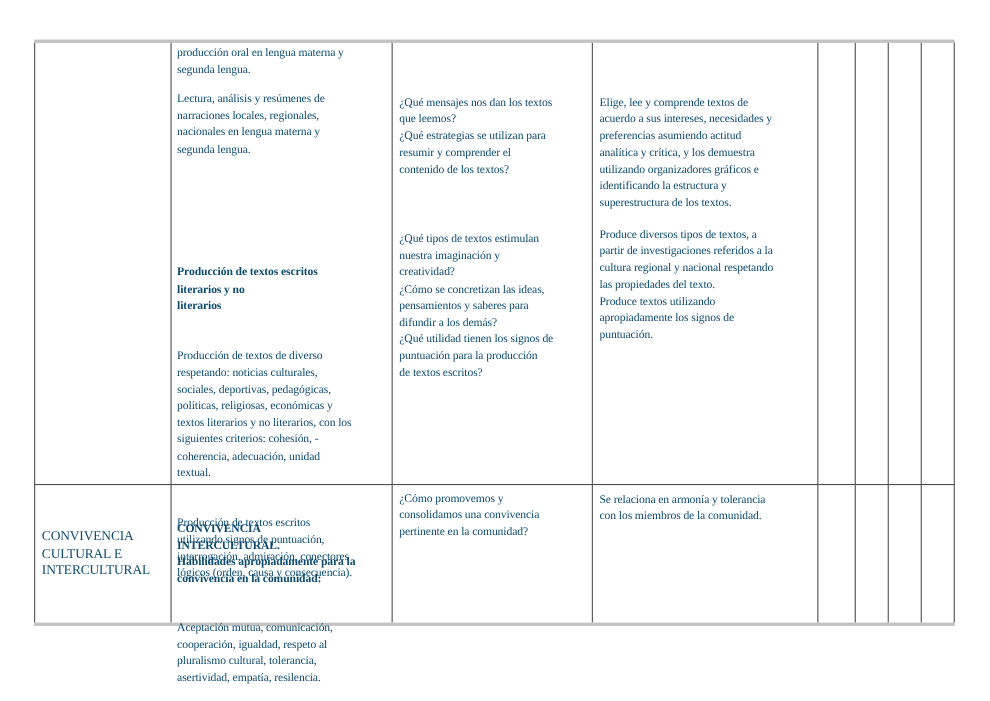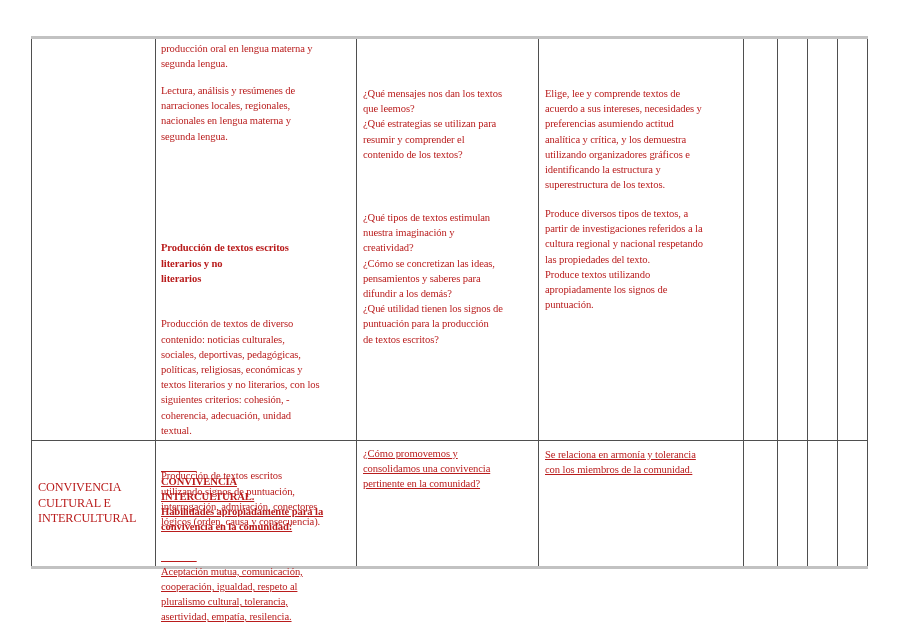--- a/index.html
+++ b/index.html
@@ -16,21 +16,21 @@
     width: 836px;
     border-collapse: collapse;
     table-layout: fixed;
     border-top: 3px solid #c2c2c2;
     border-bottom: 3px solid #c2c2c2;
   }
   table.doc td {
     border: 1px solid #4f4f4f;
     vertical-align: top;
     padding: 0;
-    color: #b91c1c;
+    color: #0c4a6e;
   }
   .r1wrap { position: relative; height: 401px; }
   .r2wrap { position: relative; height: 125px; }
   .blk {
     position: absolute;
     white-space: pre;
     font-size: 10.6px;
     line-height: 15.2px;
     letter-spacing: -0.1px;
   }
@@ -43,21 +43,20 @@
     line-height: 15.5px;
     white-space: pre;
     letter-spacing: -0.1px;
   }
   .r2txt {
     position: absolute;
     white-space: pre;
     font-size: 10.6px;
     line-height: 15px;
     letter-spacing: -0.1px;
-    text-decoration: underline;
   }
 </style>
 </head>
 <body>
 
 <div id="page">
   <table class="doc">
     <colgroup>
       <col style="width:124px">
       <col style="width:201px">
@@ -79,21 +78,21 @@
 segunda lengua.</div>
             <div class="blk" style="left:5px; top:44px">Lectura, análisis y resúmenes de
 narraciones locales, regionales,
 nacionales en lengua materna y
 segunda lengua.</div>
             <div class="blk" style="left:5px; top:171px">
               <div class="bold">Producción de textos escritos
 literarios y no
 literarios</div>
               <div>Producción de textos de diverso
-contenido: noticias culturales,
+respetando: noticias culturales,
 sociales, deportivas, pedagógicas,
 políticas, religiosas, económicas y
 textos literarios y no literarios, con los
 siguientes criterios: cohesión, -
 coherencia, adecuación, unidad
 textual.</div>
               <div>Producción de textos escritos
 utilizando signos de puntuación,
 interrogación, admiración, conectores
 lógicos (orden, causa y consecuencia).</div>

